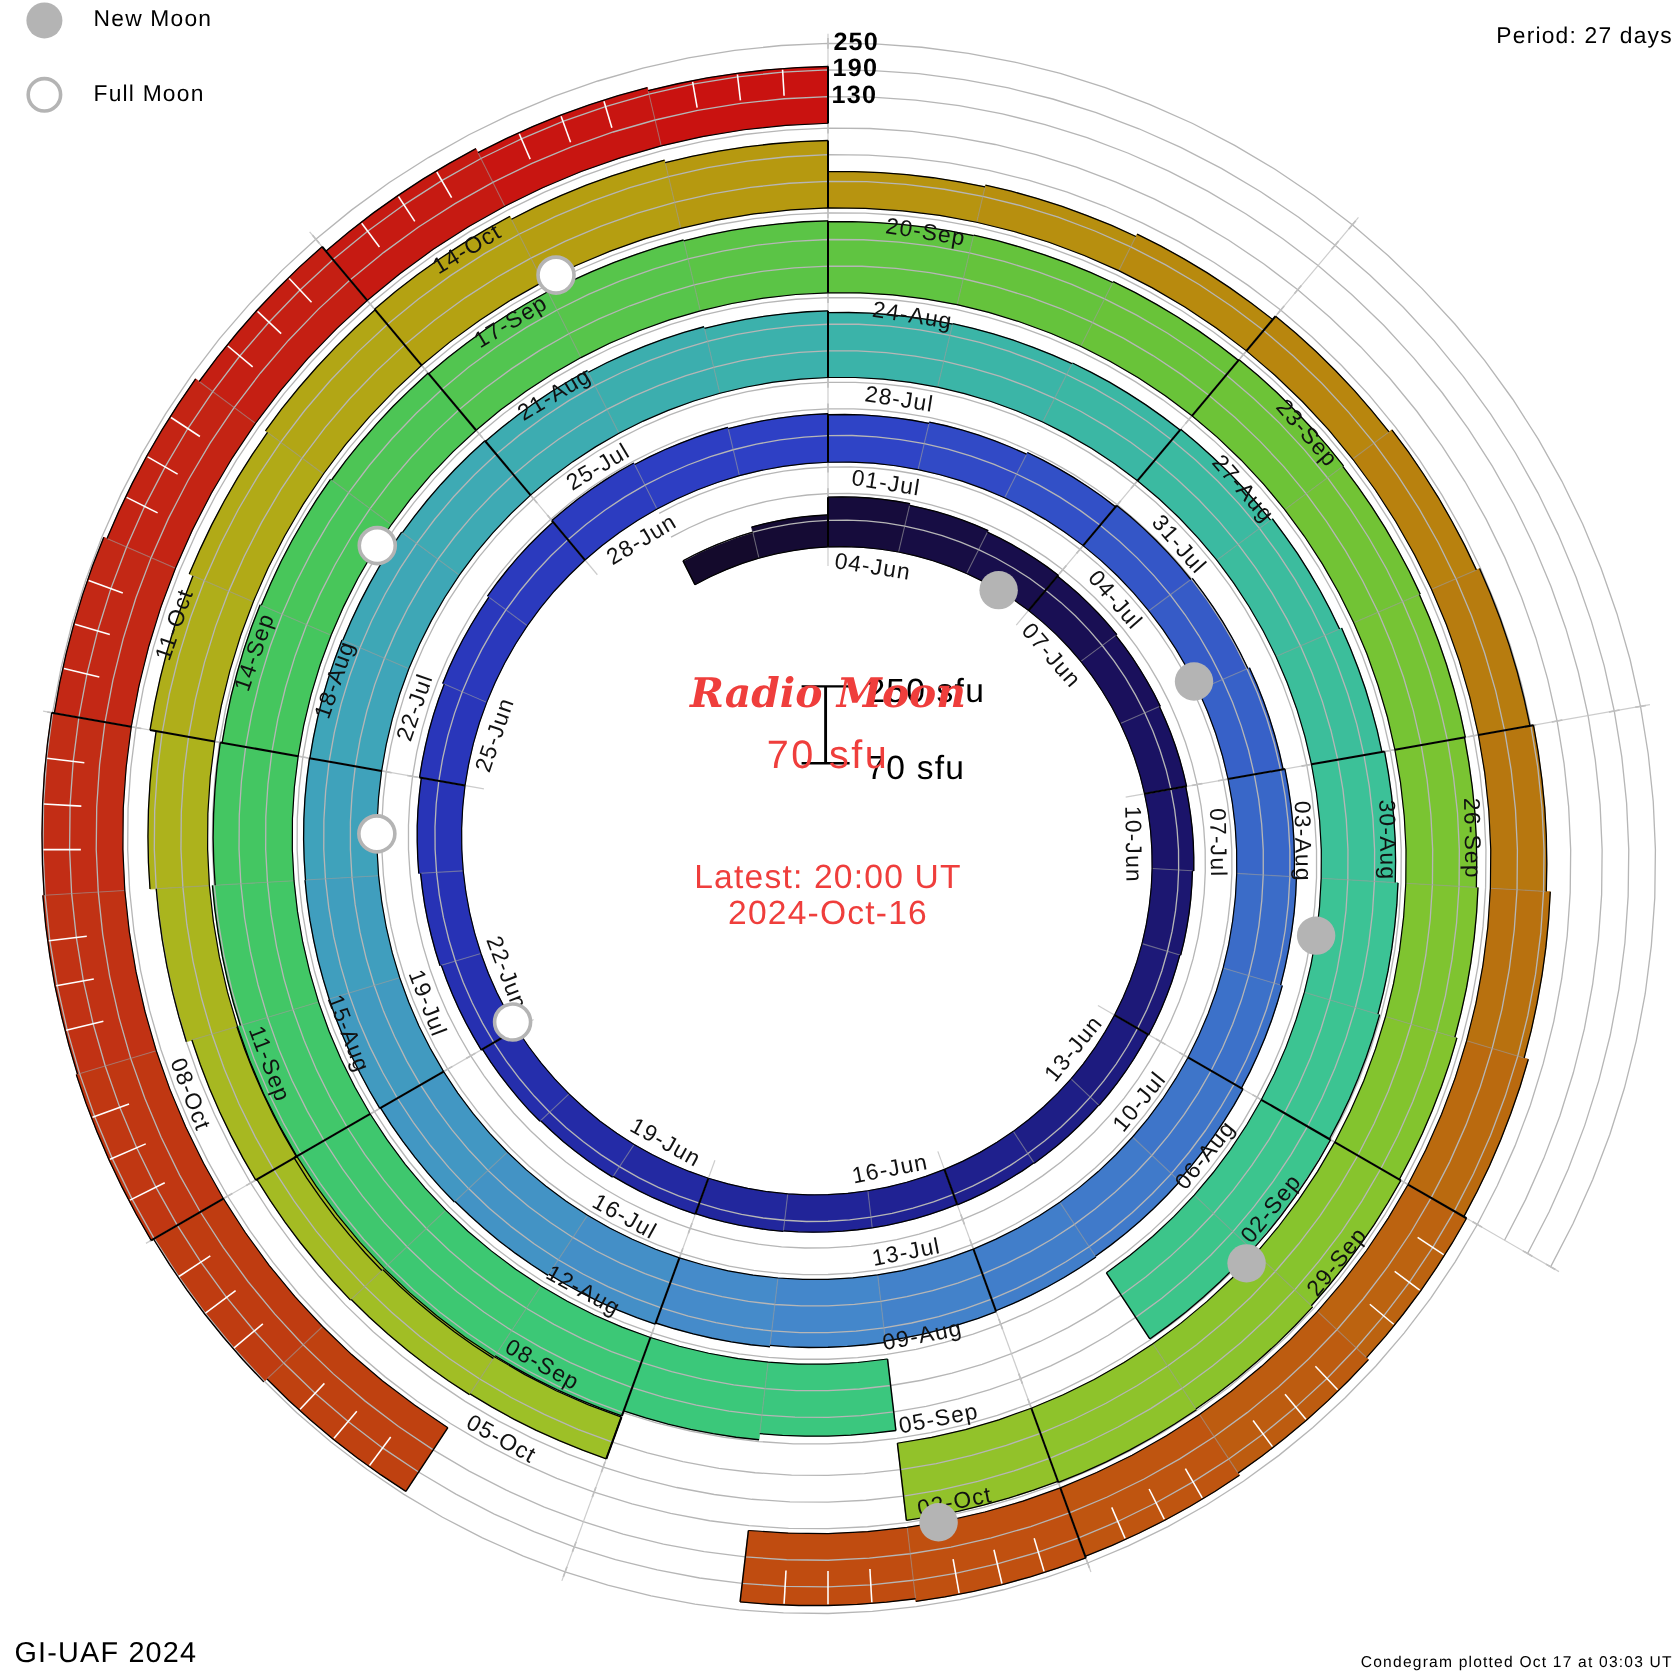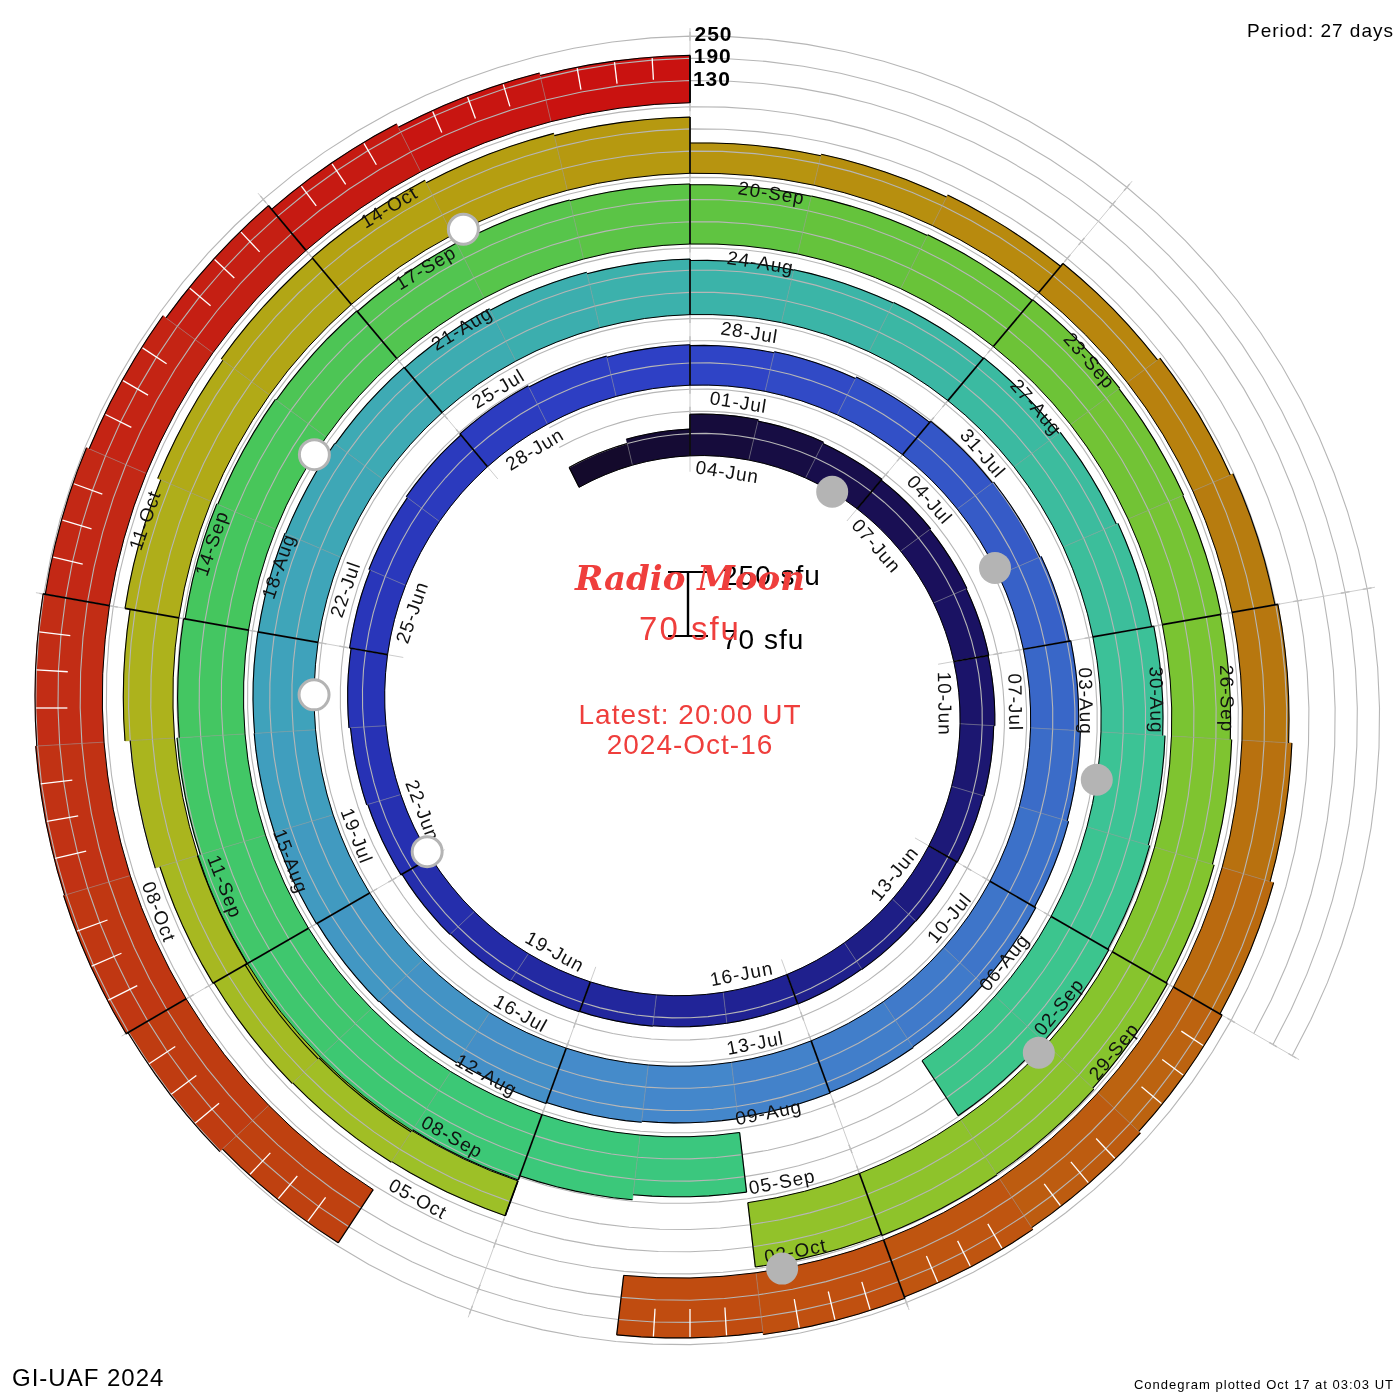--- a/index.html
+++ b/index.html
@@ -16,21 +16,21 @@
   .legend-label,.corner-text{font-size:19px;letter-spacing:1px;color:#000;}
   #period{right:6px;top:20px;text-align:center;}
   #footer-left{left:12px;bottom:8px;font-size:24px;letter-spacing:1px;}
   #footer-right{right:6px;bottom:8px;font-size:13px;letter-spacing:1px;text-align:right;}
   
   #center-block{left:390px;top:560px;width:600px;text-align:center;}
   .title-serif{font-family:"DejaVu Serif","Liberation Serif",serif;font-style:italic;font-weight:bold;
                font-size:34px;line-height:36px;color:#ef3e3c;}
   .sfu-line{font-size:33px;color:#ef3e3c;margin-top:14px;letter-spacing:2px;}
   .latest{font-size:28px;color:#ef3e3c;line-height:30px;letter-spacing:1px;}
-  #latest-block{margin-top:52px;}
+  #latest-block{margin-top:68px;}
   
   #scalebar{left:660px;top:560px;width:220px;height:100px;}
   #scalebar .lbl{position:absolute;font-size:28px;letter-spacing:1px;color:#000;}
 </style>
 </head>
 <body>
 <div id="stage">
 
   <svg id="chart-svg" width="1400" height="1400">
       <g>
@@ -666,20 +666,30 @@
         <circle cx="1096.777304401075" cy="779.7258139057694" r="16" fill="#b4b4b4"></circle>
         <circle cx="1038.8168669980896" cy="1052.7816289912894" r="16" fill="#b4b4b4"></circle>
         <circle cx="782.1368460305807" cy="1268.6009351468629" r="16" fill="#b4b4b4"></circle>
         <circle cx="427.15713165062846" cy="851.7035797749136" r="15" fill="#ffffff" stroke="#b4b4b4" stroke-width="3"></circle>
         <circle cx="314.0481593011295" cy="694.8714724309568" r="15" fill="#ffffff" stroke="#b4b4b4" stroke-width="3"></circle>
         <circle cx="314.39457930306764" cy="454.65094476773663" r="15" fill="#ffffff" stroke="#b4b4b4" stroke-width="3"></circle>
         <circle cx="463.35788556005735" cy="229.2559729830126" r="15" fill="#ffffff" stroke="#b4b4b4" stroke-width="3"></circle>
       </g>
     </svg>
 
+  <div id="legend" class="overlay">
+    <div class="legend-row">
+      <span class="dot new"></span>
+      <span class="legend-label">New Moon</span>
+    </div>
+    <div class="legend-row">
+      <span class="dot full"></span>
+      <span class="legend-label">Full Moon</span>
+    </div>
+  </div>
 
   <div id="period" class="overlay corner-text">Period: 27 days</div>
 
   <div id="scalebar" class="overlay">
     <svg width="60" height="90">
       <line x1="28" y1="12" x2="28" y2="76" stroke="#000" stroke-width="2.4"></line>
       <line x1="8" y1="12" x2="48" y2="12" stroke="#000" stroke-width="2"></line>
       <line x1="8" y1="76" x2="48" y2="76" stroke="#000" stroke-width="2"></line>
     </svg>
     <span class="lbl" style="left:62px;top:0px">250 sfu</span>

